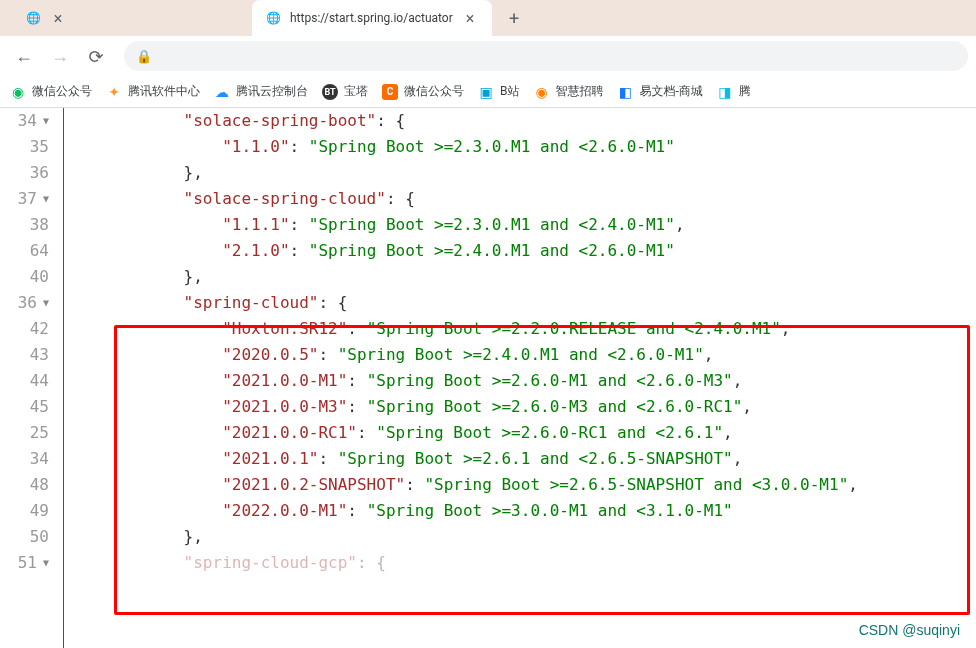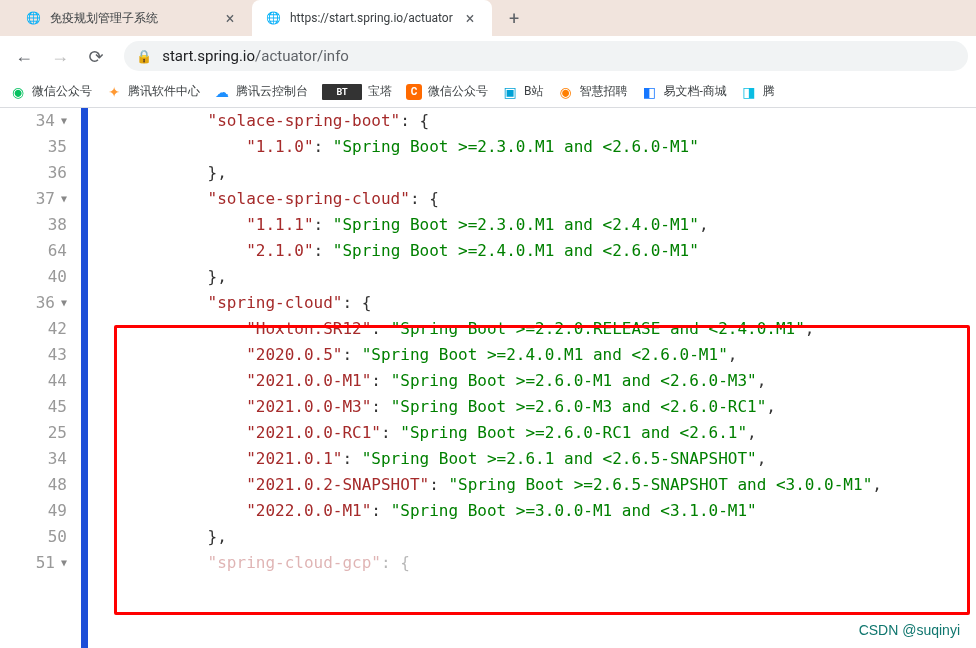--- a/index.html
+++ b/index.html
@@ -141,44 +141,43 @@
       width: 16px;
       height: 16px;
       display: flex;
       align-items: center;
       justify-content: center;
       font-size: 14px;
     }
     .bi-green { color: #07c160; }
     .bi-multi { color: #f93; }
     .bi-blue { color: #1e90ff; }
-    .bi-dark { color: #333; background: #333; color: #fff; border-radius: 1px; width:40px; height:16px; font-size:9px; font-weight:bold; }
+    .bi-dark { color: #333; background: #333; color: #fff; border-radius: 8px; width:16px; height:16px; font-size:9px; font-weight:bold; }
     .bi-orange { color: #ff6a00; background:#ff6a00; color:#fff; border-radius:3px; width:16px; height:16px; font-size:10px; font-weight:bold;}
     .bi-bili { color: #00a1d6; }
     .bi-orange2 { color: #ff7f00; }
     .bi-blue2 { color: #1677ff; }
     .bi-teal { color: #0abde3; }
     .code-area {
       background: #fff;
       font-family: "Consolas", "Monaco", monospace;
       font-size: 16px;
       line-height: 26px;
       display: flex;
       height: calc(648px - 108px);
       position: relative;
     }
     .gutter {
       width: 64px;
       color: #999;
       text-align: right;
       padding-right: 8px;
       user-select: none;
-      border-right: 7px solid #1d4ed8;
-      background: #fff;
-      margin-left: 24px;
+      border-right: 1px solid #1d4ed8;
+      background: #fff;
     }
     .gutter-line {
       height: 26px;
       display: flex;
       justify-content: flex-end;
       align-items: center;
       gap: 6px;
       padding-right: 6px;
     }
     .fold-arrow {
@@ -216,38 +215,36 @@
       font-family: Arial, sans-serif;
     }
   </style>
 </head>
 <body>
 
 <div class="browser-chrome">
   <div class="tab-bar">
     <div class="tab">
       <span class="tab-favicon">🌐</span>
-      <span class="tab-title">免疫规划管理子系统</span>
       <span class="tab-close">×</span>
     </div>
     <div class="tab active">
       <span class="tab-favicon">🌐</span>
       <span class="tab-title">https://start.spring.io/actuator</span>
       <span class="tab-close">×</span>
     </div>
     <div class="new-tab">+</div>
   </div>
 
   <div class="toolbar">
     <div class="nav-button">←</div>
     <div class="nav-button" style="color:#bbb">→</div>
     <div class="nav-button">⟳</div>
     <div class="url-bar">
       <span class="lock-icon">🔒</span>
-      <span class="url-text"><span class="domain">start.spring.io</span><span>/actuator/info</span></span>
     </div>
   </div>
 
   <div class="bookmarks-bar">
     <div class="bookmark-item">
         <span class="bookmark-icon bi-green">◉</span>
         <span>微信公众号</span>
       </div>
     <div class="bookmark-item">
         <span class="bookmark-icon bi-multi">✦</span>

